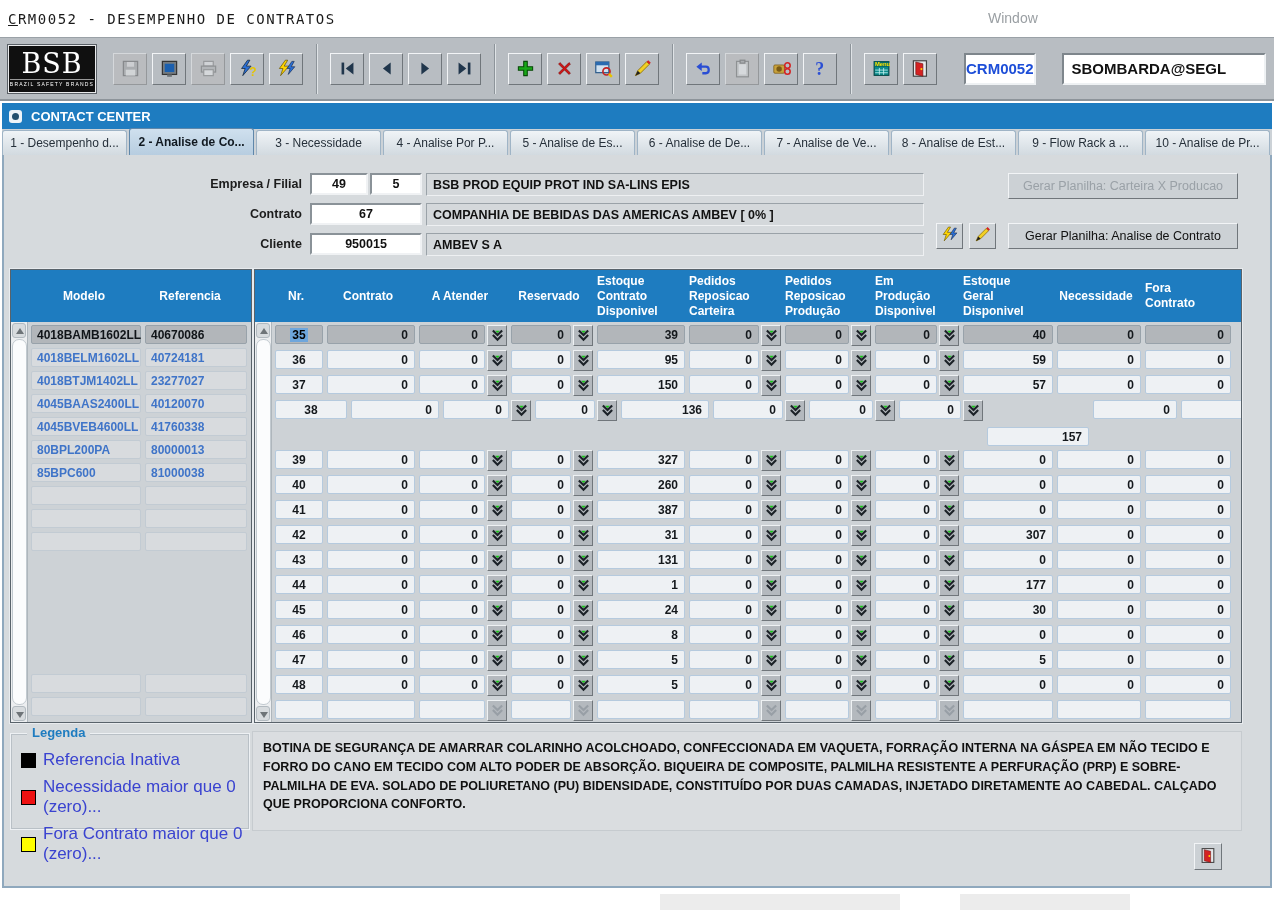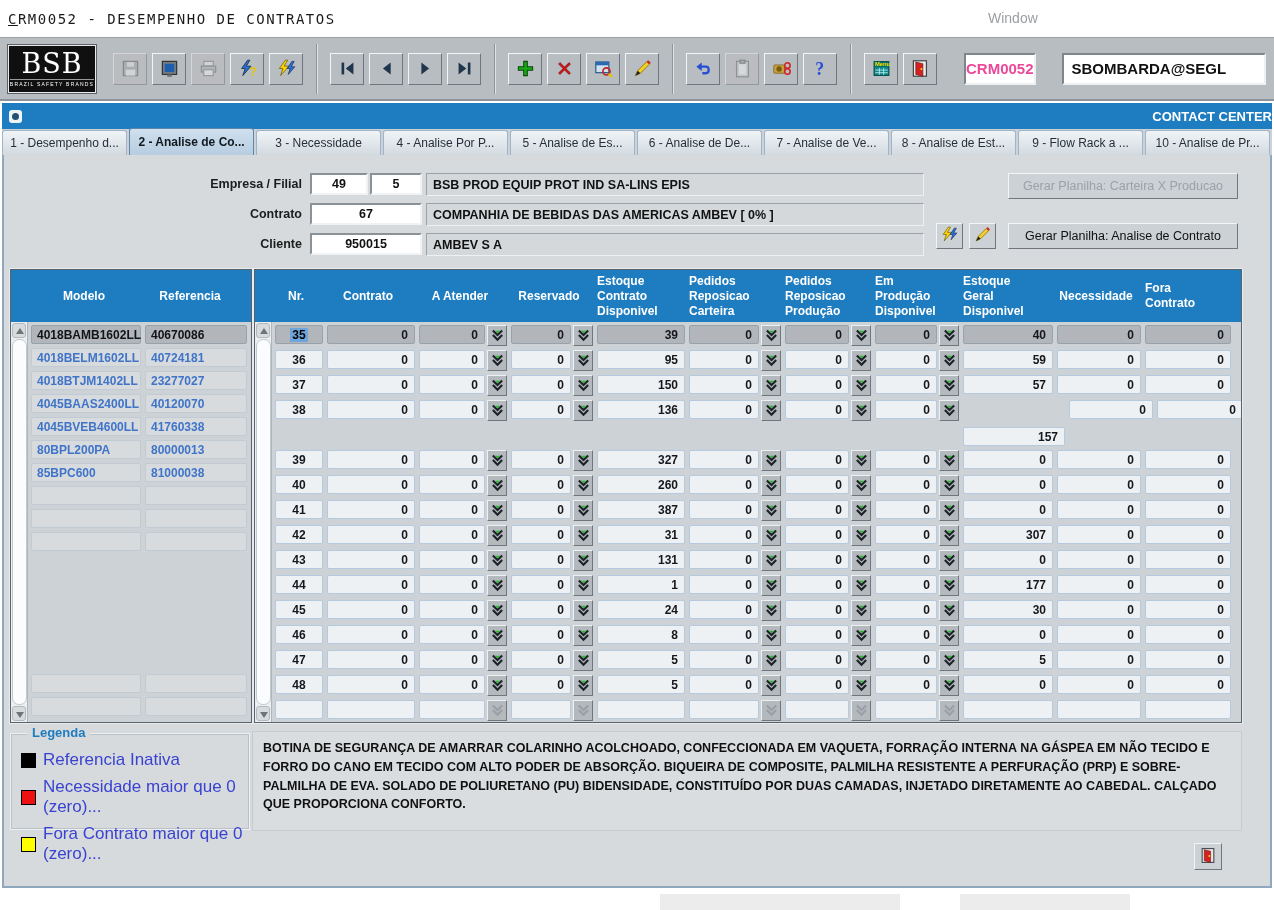--- a/index.html
+++ b/index.html
@@ -23,27 +23,27 @@
   .logo .bsb{font-family:"DejaVu Serif",serif;font-size:27px;line-height:26px;letter-spacing:1px;}
   .logo .sub{font-size:5px;letter-spacing:1.2px;border-top:1px solid #9a9a9a;margin-top:2px;padding-top:1px;white-space:nowrap;}
   .tb-group{display:flex;gap:5px;padding:0 13px;align-items:center;height:50px;
             border-left:1px solid #8d949a;box-shadow:inset 1px 0 0 #dfe3e6;}
   .tb-group:first-of-type{border-left:none;box-shadow:none;}
   .tb-btn{width:34px;height:32px;background:#b8bdc2;border:1px solid;flex:none;
           border-color:#f2f4f6 #70767b #70767b #f2f4f6;display:flex;align-items:center;justify-content:center;padding:0;}
   .tb-btn svg{width:19px;height:19px;}
   .tb-btn.disabled{opacity:.5;filter:grayscale(85%);}
   .code-box{width:96px;height:28px;background:#fff;border:2px solid;border-color:#7e868c #eef1f3 #eef1f3 #7e868c;
-            display:flex;align-items:center;justify-content:center;font-weight:bold;font-size:15px;color:#ec4899;margin:0 14px;}
+            display:flex;align-items:center;justify-content:center;font-weight:bold;font-size:15px;color:#1d4ed8;margin:0 14px;}
   .user-box{width:300px;height:28px;background:#fff;border:2px solid;border-color:#7e868c #eef1f3 #eef1f3 #7e868c;
             display:flex;align-items:center;font-weight:bold;font-size:15px;color:#111;padding-left:8px;margin-left:12px;}
 
   
   .panel-hd{position:absolute;top:103px;left:2px;right:2px;height:26px;background:#1e7cc0;color:#fff;
-            font-weight:bold;font-size:13px;display:flex;align-items:center;padding-left:7px;gap:9px;box-sizing:border-box;justify-content:space-between;}
+            font-weight:bold;font-size:13px;display:flex;align-items:center;padding-left:7px;gap:9px;box-sizing:border-box;}
   .panel-icon{width:13px;height:13px;background:#eef4f8;border-radius:3px;position:relative;flex:none;}
   .panel-icon::after{content:"";position:absolute;left:3px;top:3px;width:7px;height:7px;border-radius:50%;background:#23506e;}
 
   
   .tabstrip{position:absolute;top:129px;left:2px;right:2px;height:26px;display:flex;background:#ccd2d7;align-items:flex-end;}
   .tab{flex:1;height:24px;display:flex;align-items:center;justify-content:center;font-size:12px;color:#26303a;
        background:linear-gradient(#f0f4f7,#d2dae0);border:1px solid #9fb4c6;border-bottom:none;
        border-radius:3px 3px 0 0;margin-right:2px;white-space:nowrap;overflow:hidden;cursor:default;}
   .tab.active{height:26px;background:linear-gradient(#cfe0ee,#b7cde0);font-weight:bold;border-color:#5f87aa;color:#101820;}
 
@@ -591,21 +591,21 @@
                   <path d="M2 1.5 L7 6.5 L12 1.5" fill="none" stroke="#1c2228" stroke-width="2.3"></path>
                   <path d="M2 6.5 L7 11.5 L12 6.5" fill="none" stroke="#1c2228" stroke-width="2.3"></path>
                   <path d="M4.6 1.8 L9.4 1.8 L7 4.4 Z" fill="#14c614"></path>
                 </svg>
               </button>
               <div class="g-cell" style="width: 90px;">57</div>
               <div class="g-cell" style="width: 84px;">0</div>
               <div class="g-cell" style="width: 86px;">0</div>
             </div>
             <div class="g-row">
-              <div class="g-cell center" style="width: 48px;">38</div>
+              <div class="g-cell center" style="width: 72px;">38</div>
               <div class="g-cell" style="width: 88px;">0</div>
               <div class="g-cell" style="width: 66px;">0</div>
               <button class="chev">
                 <svg viewBox="0 0 14 14" style="width: 13px; height: 13px;">
                   <path d="M2 1.5 L7 6.5 L12 1.5" fill="none" stroke="#1c2228" stroke-width="2.3"></path>
                   <path d="M2 6.5 L7 11.5 L12 6.5" fill="none" stroke="#1c2228" stroke-width="2.3"></path>
                   <path d="M4.6 1.8 L9.4 1.8 L7 4.4 Z" fill="#14c614"></path>
                 </svg>
               </button>
               <div class="g-cell" style="width: 60px;">0</div>

